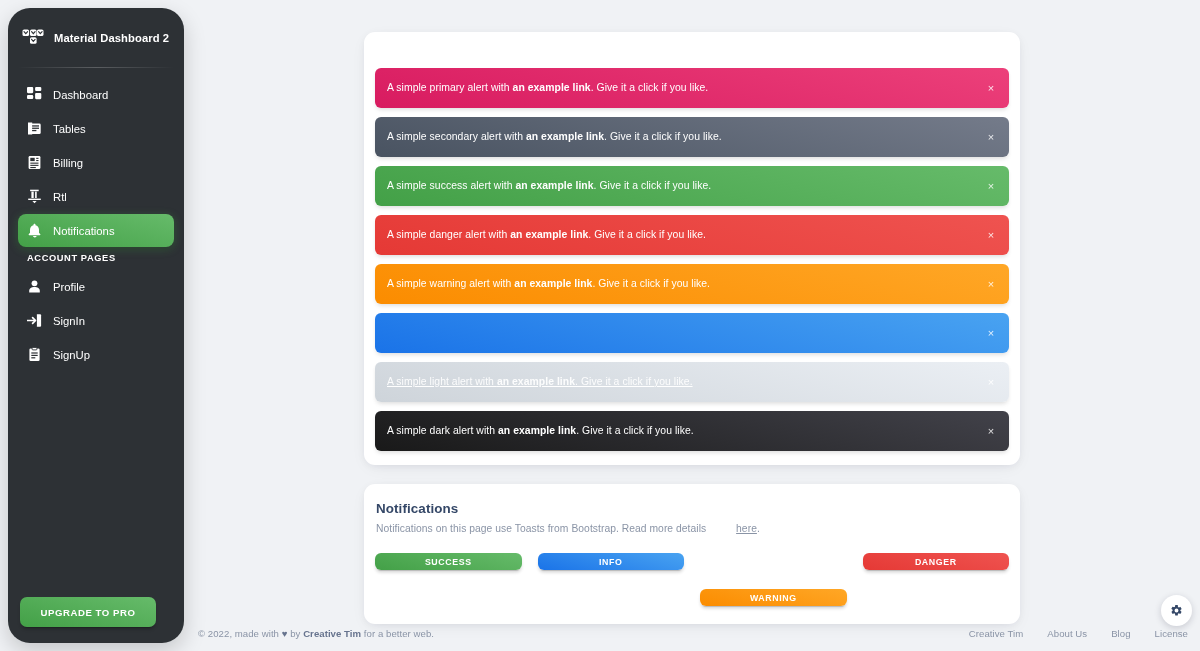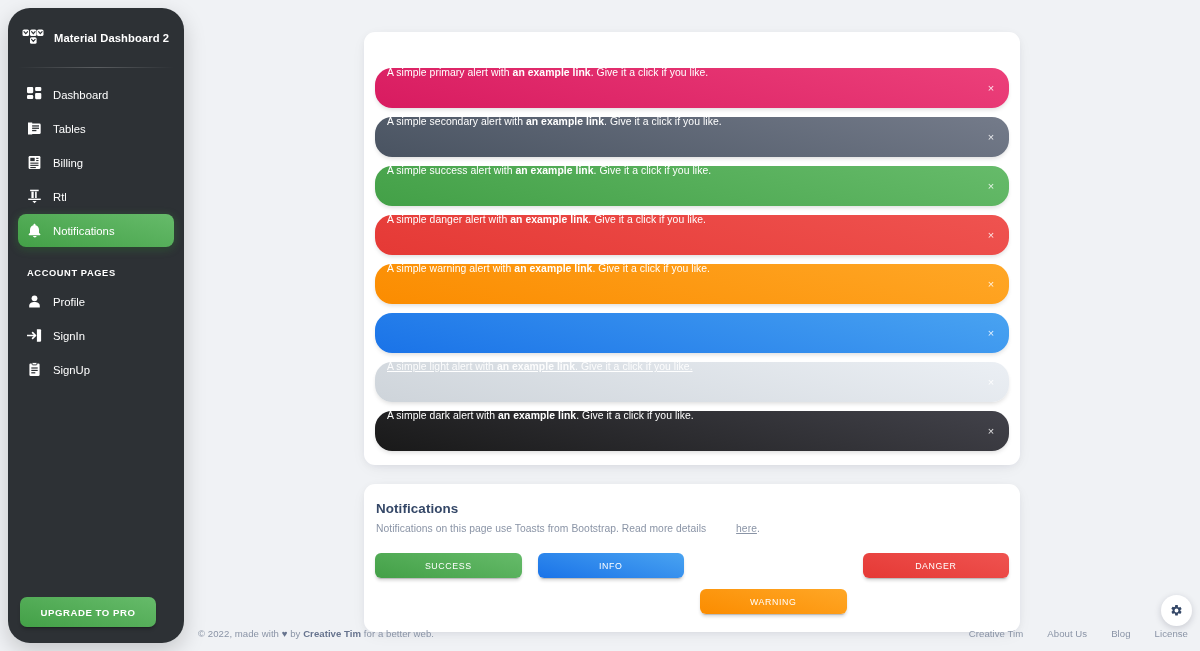--- a/index.html
+++ b/index.html
@@ -45,21 +45,21 @@
     cursor: pointer;
   }
   .nav-item .ic { width: 15px; height: 15px; flex: 0 0 15px; display: block; }
   .nav-item .lbl { color: #ffffff; font-size: 11.3px; white-space: nowrap; }
   .nav-item.active {
     background: linear-gradient(195deg, #66BB6A 0%, #43A047 100%);
     box-shadow: 0 3px 5px -1px rgba(0,0,0,0.2), 0 2px 8px 0 rgba(76,175,80,0.36);
   }
   .nav-section {
     color: #ffffff; font-size: 9.3px; font-weight: bold;
-    letter-spacing: 0.6px; padding: 20px 9px 7px 9px;
+    letter-spacing: 0.6px; padding: 5px 9px 7px 9px;
     text-transform: uppercase;
   }
   .upgrade-wrap { padding: 0 28px 16px 12px; }
   .upgrade-btn {
     display: block; width: 100%; height: 30px;
     border: none; border-radius: 7px;
     background: linear-gradient(195deg, #66BB6A 0%, #43A047 100%);
     color: #fff; font-size: 9.6px; font-weight: bold;
     letter-spacing: 0.55px; cursor: pointer;
     font-family: inherit;
@@ -82,23 +82,23 @@
   }
   .card-title {
     font-size: 13.4px; font-weight: bold; color: #344767;
     padding: 0 1px 0 1px; letter-spacing: 0.1px;
   }
   .alerts-list { margin-top: 18px; }
 
   .alert {
     position: relative;
     height: 40px;
-    border-radius: 17px;
+    border-radius: 6px;
     margin-bottom: 9px;
-    display: flex; align-items: flex-start;
+    display: flex; align-items: center;
     padding: 0 12px;
     color: #ffffff;
     box-shadow: 0 3px 5px -1px rgba(0,0,0,0.09), 0 2px 5px -2px rgba(0,0,0,0.08);
   }
   .alert .msg { font-size: 10.4px; line-height: 1; letter-spacing: 0.05px; }
   .alert .msg b { font-weight: bold; }
   .alert .close {
     position: absolute; right: 11px; top: 50%;
     transform: translateY(-50%);
     width: 14px; height: 14px;
@@ -124,23 +124,23 @@
   }
   .notif-desc {
     font-size: 10.3px; color: #8a94a6;
     margin-top: 7px; padding-left: 1px; letter-spacing: 0.05px;
   }
   .notif-desc a { color: #8a94a6; text-decoration: underline; padding-left: 27px; }
   .notif-btns {
     display: flex; gap: 16px; margin-top: 19px;
   }
   .nbtn {
-    flex: 1 1 0; height: 25px;
+    flex: 1 1 0; height: 17px;
     border: none; border-radius: 6px;
-    color: #fff; font-size: 8.8px; font-weight: normal;
+    color: #fff; font-size: 8.8px; font-weight: bold;
     letter-spacing: 0.6px; cursor: pointer;
     font-family: inherit;
     box-shadow: 0 3px 3px 0 rgba(0,0,0,0.12), 0 3px 1px -2px rgba(0,0,0,0.18);
   }
   .b-success { background: linear-gradient(195deg, #66BB6A 0%, #43A047 100%); }
   .b-info    { background: linear-gradient(195deg, #49a3f1 0%, #1A73E8 100%); }
   .b-warning { background: linear-gradient(195deg, #FFA726 0%, #FB8C00 100%); margin-top: 36px; }
   .b-danger  { background: linear-gradient(195deg, #EF5350 0%, #E53935 100%); }
 
   

